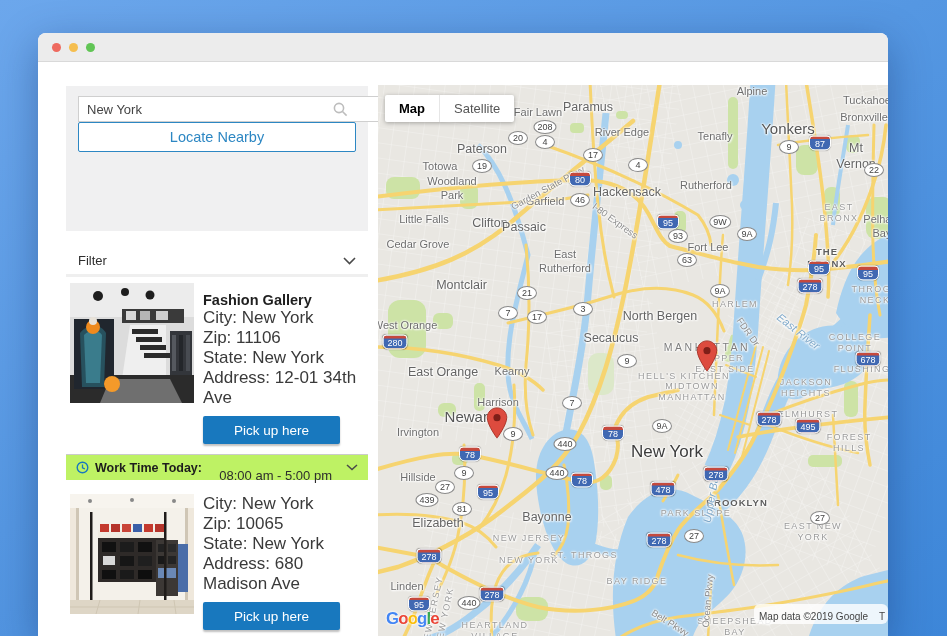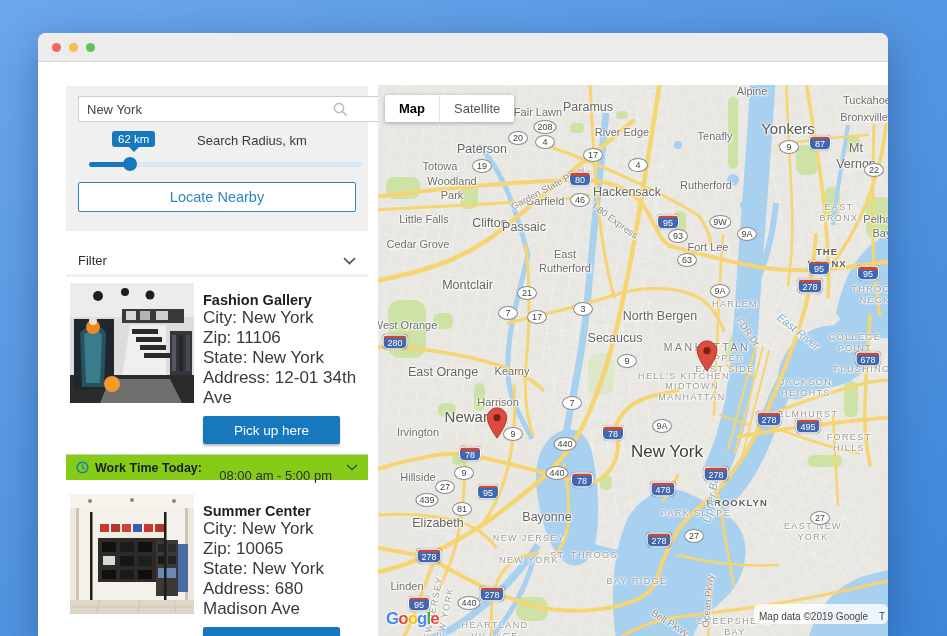--- a/index.html
+++ b/index.html
@@ -37,21 +37,21 @@
              padding:0 12px;font-size:13px;color:#2e2e2e;justify-content:space-between;cursor:pointer;}
   .gap3{height:3px;background:#efefef;}
   .card{background:#fff;padding:6px 4px 10px 4px;display:flex;}
   .photo{width:124px;height:120px;flex:0 0 124px;overflow:hidden;}
   .cinfo{margin-left:9px;width:157px;}
   .cname{font-size:14.5px;font-weight:bold;color:#1f1f1f;margin-top:9px;}
   .cline{font-size:17px;color:#3a3a3a;}
   .pickup{display:block;width:137px;height:28px;margin-top:8px;background:#1878be;color:#fff;
           border:none;font-size:13.5px;border-radius:2px;cursor:pointer;font-family:inherit;
           box-shadow:0 2px 2px rgba(0,0,0,.25);}
-  .workrow{background:#84cc16;border-top:1px solid #cbcbcb;height:25px;display:flex;
+  .workrow{background:#bef264;border-top:1px solid #cbcbcb;height:25px;display:flex;
            align-items:center;padding:0 10px;cursor:pointer;}
   .workrow .wlabel{font-size:12.5px;font-weight:bold;color:#1d1d1d;margin-left:6px;}
   .workrow .wtime{font-size:13px;color:#2e2e2e;margin-left:auto;margin-right:14px;margin-top:16px;}
   .gap8{height:8px;background:#fff;}
 
   
   .map{position:absolute;left:340px;top:52px;width:510px;height:551px;overflow:hidden;
        background:#e9e7e2;cursor:grab;}
   .map svg.base{position:absolute;left:0;top:0;}
   .map-labels{position:absolute;inset:0;pointer-events:none;}
@@ -98,28 +98,20 @@
   <div class="sidebar">
     <div class="topbox">
       <div class="search-wrap">
         <input type="text" value="New York" style="">
         <span class="search-ico">
           <svg width="15" height="15" viewBox="0 0 15 15">
               <circle cx="6" cy="6" r="4.6" fill="none" stroke="#bdbdbd" stroke-width="1.6"></circle>
               <line x1="9.5" y1="9.5" x2="13.6" y2="13.6" stroke="#bdbdbd" stroke-width="1.6"></line>
             </svg>
         </span>
-      </div>
-      <div class="slider-zone">
-        <span class="badge">62 km</span>
-        <span class="radius-label">Search Radius, km</span>
-        <div class="track">
-          <div class="fill" style="width:15%"></div>
-          <div class="knob" style="left:34px"></div>
-        </div>
       </div>
       <button class="locate">Locate Nearby</button>
     </div>
 
     <div class="filterbar">
       <span>Filter</span>
       <svg width="13" height="8" viewBox="0 0 13 8">
           <polyline points="1,1 6.5,6.5 12,1" fill="none" stroke="#4a4a4a" stroke-width="1.6"></polyline>
         </svg>
     </div>
@@ -216,21 +208,20 @@
           <rect x="20" y="18" width="2.5" height="90" fill="#1f1c1a"></rect>
             <rect x="94" y="18" width="2.5" height="90" fill="#1f1c1a"></rect>
           <rect x="0" y="106" width="124" height="14" fill="#ded6c6"></rect>
           <line x1="0" y1="113" x2="124" y2="113" stroke="#cfc6b3" stroke-width="1"></line>
           <line x1="30" y1="106" x2="26" y2="120" stroke="#cfc6b3" stroke-width="1"></line>
             <line x1="70" y1="106" x2="68" y2="120" stroke="#cfc6b3" stroke-width="1"></line>
             <line x1="104" y1="106" x2="106" y2="120" stroke="#cfc6b3" stroke-width="1"></line>
         </svg>
       </div>
       <div class="cinfo">
-        <div class="cname">Summer Center</div>
         <div class="cline">City: New York</div>
         <div class="cline">Zip: 10065</div>
         <div class="cline">State: New York</div>
         <div class="cline">Address: 680 Madison Ave</div>
         <button class="pickup">Pick up here</button>
       </div>
     </div>
     <div class="workrow">
       
       
@@ -366,33 +357,33 @@
         <div class="mlb city" style="left: 328px; top: 101px;">Rutherford</div>
         <div class="mlb city" style="left: 337px; top: 52px;">Tenafly</div>
         <div class="mlb city" style="left: 374px; top: 7px;">Alpine</div>
         <div class="mlb city-lg" style="left: 410px; top: 44px;">Yonkers</div>
         <div class="mlb city" style="left: 489px; top: 16px;">Tuckahoe</div>
         <div class="mlb city" style="left: 486px; top: 33px;">Bronxville</div>
         <div class="mlb city-md" style="left: 478px; top: 72px;">Mt Vernon</div>
         <div class="mlb city" style="left: 330px; top: 163px;">Fort Lee</div>
         <div class="mlb city" style="left: 187px; top: 177px;">East
 Rutherford</div>
-        <div class="mlb city-md" style="left: 68px; top: 201px; padding-left: 43px;">Montclair</div>
+        <div class="mlb city-md" style="left: 62px; top: 201px; padding-left: 43px;">Montclair</div>
         <div class="mlb city" style="left: 27px; top: 241px;">West Orange</div>
         <div class="mlb city-md" style="left: 65px; top: 288px;">East Orange</div>
         <div class="mlb city" style="left: 134px; top: 287px;">Kearny</div>
         <div class="mlb city" style="left: 120px; top: 318px;">Harrison</div>
         <div class="mlb city-lg" style="left: 92px; top: 332px;">Newark</div>
         <div class="mlb city" style="left: 40px; top: 348px;">Irvington</div>
         <div class="mlb city" style="left: 40px; top: 393px;">Hillside</div>
         <div class="mlb city-md" style="left: 60px; top: 439px;">Elizabeth</div>
         <div class="mlb city" style="left: 29px; top: 502px;">Linden</div>
         <div class="mlb city-md" style="left: 169px; top: 433px;">Bayonne</div>
         <div class="mlb city-md" style="left: 282px; top: 232px;">North Bergen</div>
-        <div class="mlb city-md" style="left: 233px; top: 254px; padding-left: 8px;">Secaucus</div>
+        <div class="mlb city-md" style="left: 233px; top: 254px;">Secaucus</div>
         <div class="mlb city-xl" style="left: 289px; top: 367px;">New York</div>
         <div class="mlb city" style="left: 504px; top: 142px;">Pelham
 Bay</div>
         <div class="mlb area" style="left: 357px; top: 220px;">HARLEM</div>
         <div class="mlb area" style="left: 461px; top: 128px;">EAST BRONX</div>
         <div class="mlb area-dark" style="left: 449px; top: 173px;">THE BRONX</div>
         <div class="mlb area" style="left: 497px; top: 210px;">THROGS NECK</div>
         <div class="mlb area" style="left: 477px; top: 258px;">COLLEGE POINT</div>
         <div class="mlb area" style="left: 484px; top: 285px;">FLUSHING</div>
         <div class="mlb area" style="left: 428px; top: 303px;">JACKSON

